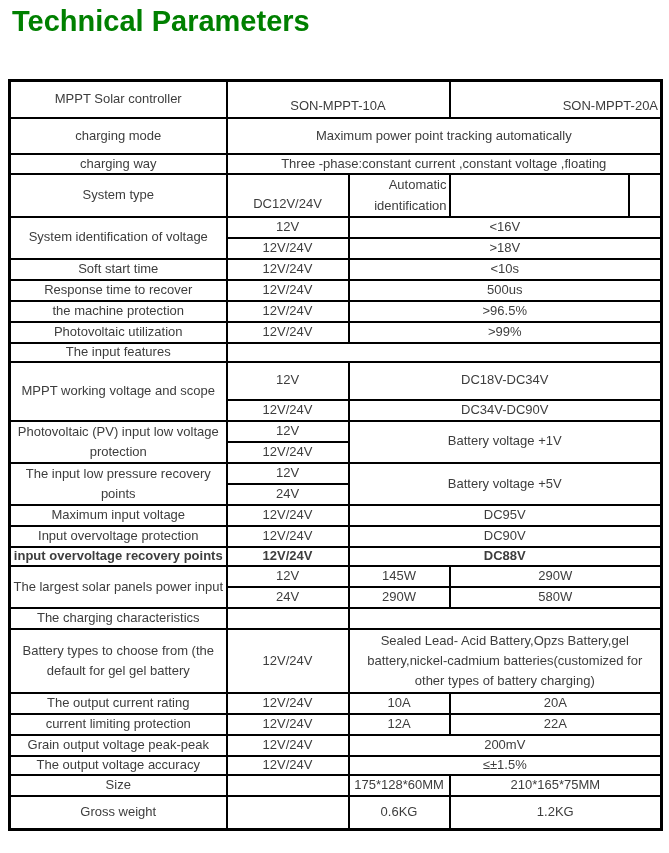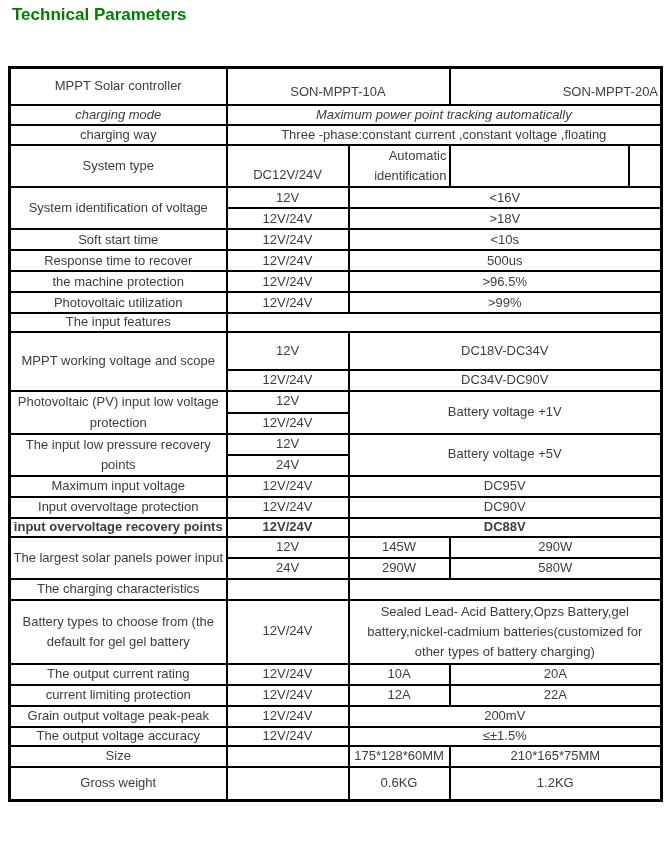--- a/index.html
+++ b/index.html
@@ -1,19 +1,19 @@
 <!DOCTYPE html>
 <html><head>
 <meta charset="utf-8">
 <style>
   html,body{margin:0;padding:0;background:#ffffff;}
   body{width:669px;height:853px;overflow:hidden;font-family:"Liberation Sans",sans-serif;}
   .page-title{
     color:#008000;
-    font-size:17px;
+    font-size:29px;
     font-weight:700;
     margin:6px 0 16px 12px;
     line-height:1.1;
   }
   table.params{
     border-collapse:collapse;
     table-layout:fixed;
     width:652px;
     margin:41px 0 0 8px;
     border:3px solid #000;
@@ -54,21 +54,21 @@
         <col style="width: 101px;">
         <col style="width: 179px;">
         <col style="width: 33px;">
       </colgroup>
       <tbody>
         <tr style="height: 38px;">
           <td>MPPT Solar controller</td>
           <td colspan="2" class="vb">SON-MPPT-10A</td>
           <td colspan="2" class="vb al">SON-MPPT-20A</td>
         </tr>
-        <tr style="height: 20px; font-style: italic;">
+        <tr style="height: 36px;">
           <td>charging mode</td>
           <td colspan="4">Maximum power point tracking automatically</td>
         </tr>
         <tr style="height: 20px;">
           <td>charging way</td>
           <td colspan="4">Three -phase:constant current ,constant voltage ,floating</td>
         </tr>
         <tr style="height: 42px;">
           <td>System type</td>
           <td class="vb">DC12V/24V</td>

